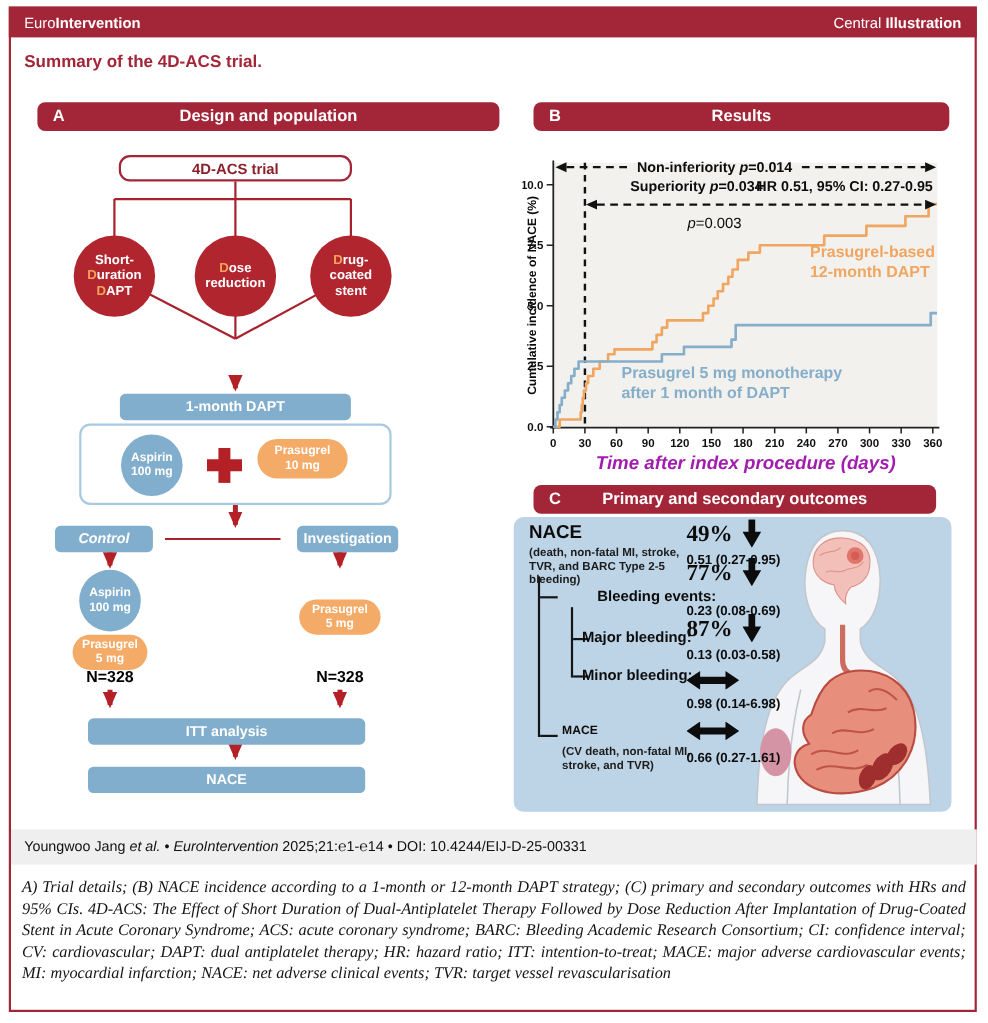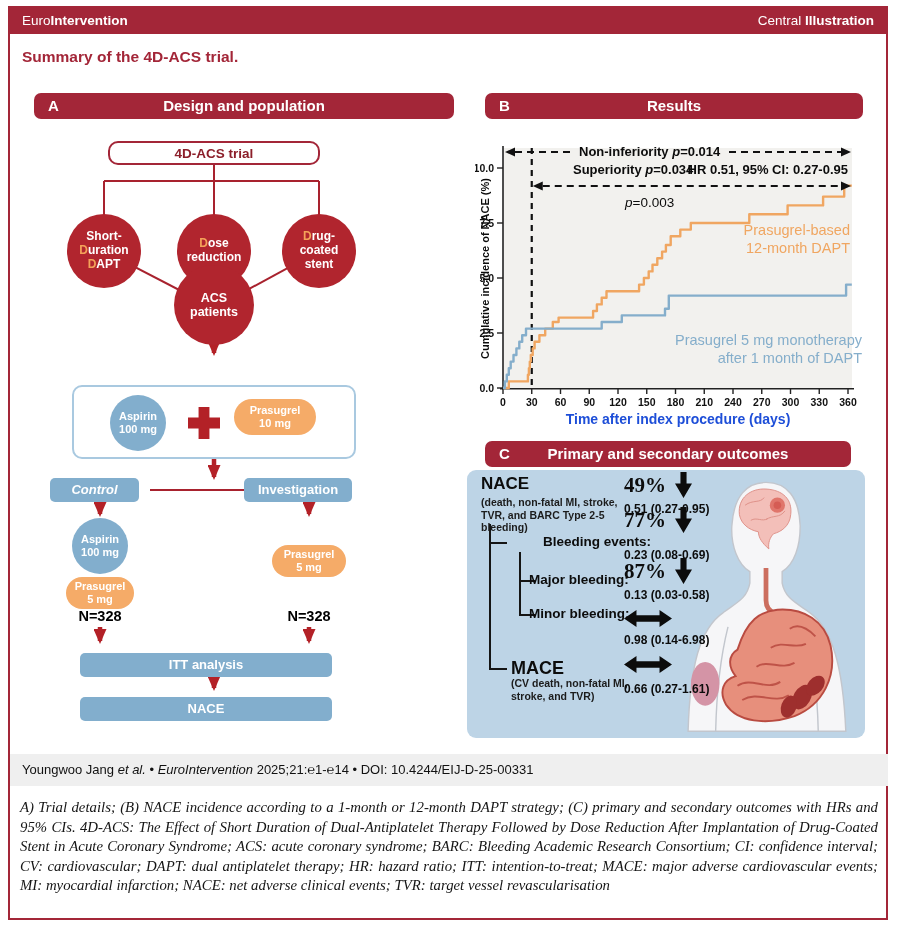--- a/index.html
+++ b/index.html
@@ -29,43 +29,43 @@
   .it{font-style:italic;}
   .blue-bar{position:absolute;background:#82aecd;color:#fff;font-weight:bold;font-size:13px;text-align:center;line-height:24px;border-radius:5px;height:24px;z-index:1;}
   #daptBar{left:85px;top:265px;width:210px;}
   #medBox{position:absolute;left:48px;top:292px;width:284px;height:74px;background:#fff;border:2px solid #a9c9e0;border-radius:10px;box-sizing:border-box;z-index:1;}
   .blue-circle{position:absolute;border-radius:50%;background:#82aecd;color:#fff;font-weight:bold;font-size:11px;line-height:1.2;display:flex;align-items:center;justify-content:center;text-align:center;}
   #aspirinCirc{left:36px;top:8px;width:56px;height:56px;}
   #plusSign{position:absolute;left:114px;top:20px;width:32px;height:32px;background:#b32127;clip-path:polygon(33% 0,67% 0,67% 33%,100% 33%,100% 67%,67% 67%,67% 100%,33% 100%,33% 67%,0 67%,0 33%,33% 33%);}
   .pill{position:absolute;background:#f5ab68;border-radius:18px;color:#fff;font-weight:bold;font-size:11px;line-height:1.15;display:flex;align-items:center;justify-content:center;text-align:center;z-index:1;}
   #pill10{left:160px;top:12px;width:82px;height:36px;}
   #controlBox{left:26px;top:385px;width:89px;font-style:italic;}
-  #investBox{left:220px;top:385px;width:108px;}
+  #investBox{left:246px;top:385px;width:92px;}
   #ctrlAspirin{left:48px;top:425px;width:56px;height:56px;z-index:1;}
   #ctrlPill{left:42px;top:484px;width:68px;height:32px;}
   #invPill{left:248px;top:452px;width:74px;height:32px;}
   .n-label{position:absolute;font-weight:bold;font-size:14.5px;text-align:center;color:#000;z-index:1;}
   #ctrlN{left:40px;top:515px;width:72px;}
   #invN{left:249px;top:515px;width:72px;}
   #ittBar{left:56px;top:560px;width:252px;}
   #naceBar{left:56px;top:604px;width:252px;}
   
   #panelB{left:475px;top:93px;width:408px;height:352px;}
   #panelB .panel-head{left:10px;width:378px;top:0;}
   #chartWrap{position:absolute;left:0;top:36px;width:405px;height:316px;}
   #km-svg{position:absolute;left:0;top:0;}
   .ann{position:absolute;font-weight:bold;font-size:13px;color:#0c0c0c;white-space:nowrap;}
   #annNoninf{left:104px;top:15px;}
   #annSup{left:98px;top:33px;}
   #annHr{right:32px;top:33px;}
   #annP{left:150px;top:66px;font-weight:normal;font-size:13.5px;}
-  .series-lbl{position:absolute;font-weight:normal;font-size:14.5px;text-align:right;line-height:1.25;white-space:nowrap;}
+  .series-lbl{position:absolute;font-weight:bold;font-size:14.5px;text-align:left;line-height:1.25;white-space:nowrap;}
   #lblOrange{right:30px;top:92px;color:#f0a661;}
   #lblBlue{left:90px;right:18px;top:202px;color:#85aecb;white-space:normal;}
-  #xAxisLabel{position:absolute;left:28px;width:350px;top:282px;text-align:center;font-weight:bold;font-size:14px;color:#1d4ed8;}
+  #xAxisLabel{position:absolute;left:28px;width:350px;top:282px;text-align:center;font-weight:bold;font-size:17px;color:#a21caf;font-style:italic;}
   #yAxisLabel{position:absolute;left:-99px;top:132px;width:220px;height:15px;transform:rotate(-90deg);text-align:center;font-weight:bold;font-size:11px;color:#0c0c0c;}
   
   #panelC{left:467px;top:441px;width:400px;height:300px;}
   #panelC .panel-head{left:18px;width:366px;top:0;}
   #blueBox{position:absolute;left:0;top:29px;width:398px;height:268px;background:#bdd4e6;border-radius:9px;overflow:hidden;}
   #bodySvg{position:absolute;right:4px;top:2px;}
   .oc-name-lg{position:absolute;font-weight:bold;font-size:17px;color:#0c0c0c;}
   .oc-sub{position:absolute;font-size:10.5px;font-weight:bold;color:#1c1c1c;line-height:1.2;}
   .oc-name{position:absolute;font-weight:bold;font-size:13.5px;color:#0c0c0c;white-space:nowrap;}
   .oc-val{position:absolute;left:157px;display:flex;align-items:center;font-family:Liberation Serif, serif;}
@@ -129,24 +129,22 @@
 
   <div id="circShort" class="red-circle">
       <span><span>Short-</span><br><span class="hl">D</span><span>uration</span><br><span class="hl">D</span><span>APT</span></span>
     </div>
   <div id="circDose" class="red-circle">
       <span><span class="hl">D</span><span>ose</span><br><span>reduction</span></span>
     </div>
   <div id="circStent" class="red-circle">
       <span><span class="hl">D</span><span>rug-</span><br><span>coated</span><br><span>stent</span></span>
     </div>
-  <div id="circACS" class="red-circle">
-      <span style="width:58px;">ACS patients</span>
-    </div>
-
+
+  <div id="daptBar" class="blue-bar">1-month DAPT</div>
 
   <div id="medBox">
     <div id="aspirinCirc" class="blue-circle">
         <span style="width:46px;">Aspirin 100 mg</span>
       </div>
     <div id="plusSign"></div>
     <div id="pill10" class="pill" style="position:absolute;">
         <span style="width:60px;">Prasugrel 10 mg</span>
       </div>
   </div>
@@ -316,21 +314,21 @@
 
     <div>
       <div class="oc-name" style="left:62px;top:136px;">Minor bleeding:</div>
       <div class="oc-val" style="top:140px;">
           <span class="ind unchanged"></span>
         </div>
       <div class="oc-hr" style="top:163px;">0.98 (0.14-6.98)</div>
     </div>
 
     <div>
-      <div class="oc-name" style="left:44px;top:188px;font-size:18px;">MACE</div>
+      <div class="oc-name" style="left:44px;top:188px;font-size:11px;">MACE</div>
       <div class="oc-sub" style="left:44px;top:207px;width:118px;">(CV death, non-fatal MI, stroke, and TVR)</div>
       <div class="oc-val" style="top:186px;">
           <span class="ind unchanged"></span>
         </div>
       <div class="oc-hr" style="top:212px;">0.66 (0.27-1.61)</div>
     </div>
   </div>
 </div>
 
 <div id="citeBar"><span>Youngwoo Jang </span><span class="it">et al.</span><span> • </span><span class="it">EuroIntervention</span><span> 2025;21:℮1-℮14 • DOI: 10.4244/EIJ-D-25-00331</span></div>

